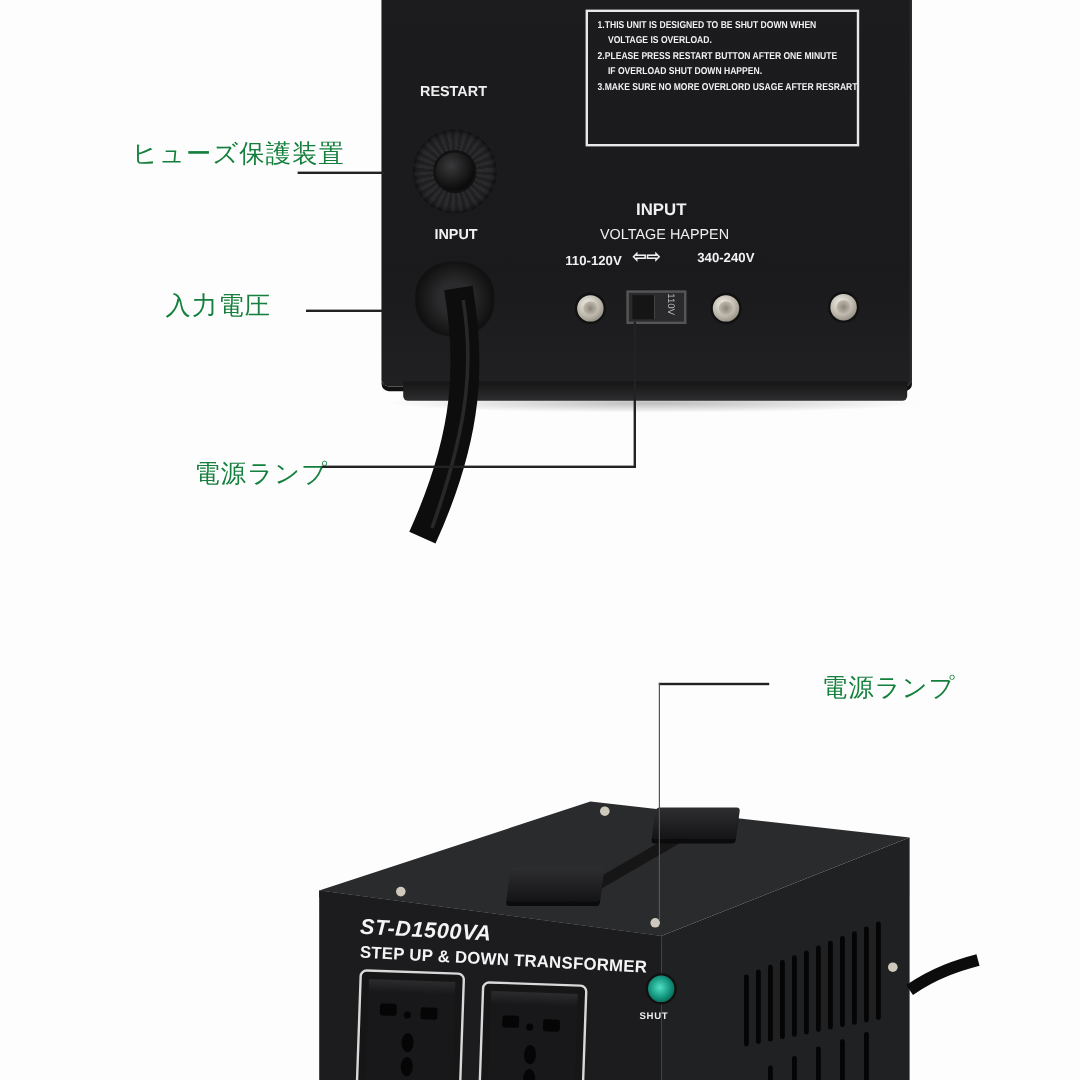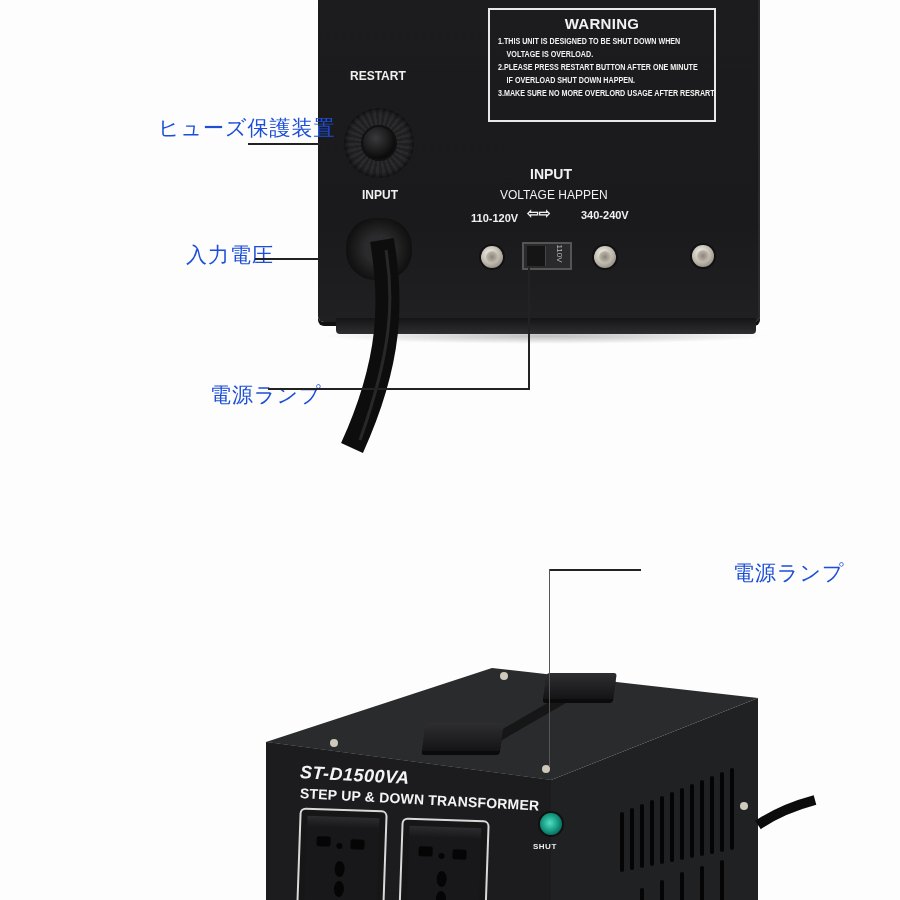--- a/index.html
+++ b/index.html
@@ -1,18 +1,18 @@
 <!DOCTYPE html>
 <html><head>
 <meta charset="utf-8">
 <style>
   html,body{margin:0;padding:0;}
   body{width:900px;height:900px;background:#fdfdfd;position:relative;overflow:hidden;font-family:"Liberation Sans",sans-serif;}
   .abs{position:absolute;}
-  .cjk{font-family:"DejaVu Sans",sans-serif;color:#1d4ed8;font-size:21px;letter-spacing:1px;white-space:nowrap;margin-left:48px;}
+  .cjk{font-family:"DejaVu Sans",sans-serif;color:#15803d;font-size:21px;letter-spacing:1px;white-space:nowrap;}
   .line{position:absolute;background:#222;}
   
   .back-panel{left:318px;top:-6px;width:442px;height:328px;background:linear-gradient(180deg,#1c1c1e 0%,#1a1a1c 70%,#202022 100%);border-radius:0 0 6px 6px;box-shadow:0 4px 0 #111,inset -2px 0 0 #2a2a2c;}
   .panel-foot{left:336px;top:318px;width:420px;height:16px;background:linear-gradient(180deg,#151516,#2e2e30);border-radius:0 0 4px 4px;}
   .panel-shadow{left:320px;top:328px;width:450px;height:16px;background:radial-gradient(ellipse at center,rgba(0,0,0,.25),rgba(0,0,0,0) 70%);}
   .warn-box{left:488px;top:8px;width:228px;height:114px;border:2px solid #e8e8e8;box-sizing:border-box;color:#f2f2f2;padding:4px 8px;}
   .warn-title{text-align:center;font-weight:bold;font-size:15px;letter-spacing:.3px;margin:1px 0 3px;}
   .warn-line{font-size:8.3px;font-weight:bold;line-height:13px;white-space:nowrap;transform:scaleX(.86);transform-origin:left;}
   .warn-line.ind{padding-left:10px;}
   .lbl{color:#f0f0f0;font-weight:bold;font-size:12px;white-space:nowrap;}
@@ -37,21 +37,20 @@
   .handle-pad{background:linear-gradient(180deg,#2e2e30,#141416);border-radius:3px;box-shadow:0 4px 0 #0b0b0c;}
 </style>
 </head>
 <body>
 
 <div class="abs panel-shadow"></div>
 <div class="abs back-panel"></div>
 <div class="abs panel-foot"></div>
 
 <div class="abs warn-box">
-  <div class="warn-title">WARNING</div>
   <div class="warn-line">1.THIS UNIT IS DESIGNED TO BE SHUT DOWN WHEN</div>
   <div class="warn-line ind">VOLTAGE IS OVERLOAD.</div>
   <div class="warn-line">2.PLEASE PRESS RESTART BUTTON AFTER ONE MINUTE</div>
   <div class="warn-line ind">IF OVERLOAD SHUT DOWN HAPPEN.</div>
   <div class="warn-line">3.MAKE SURE NO MORE OVERLORD USAGE AFTER RESRART.</div>
 </div>
 
 <div class="abs lbl" style="left:350px;top:69px;">RESTART</div>
 <div class="abs fuse">
   <div class="abs fuse-inner"></div>

